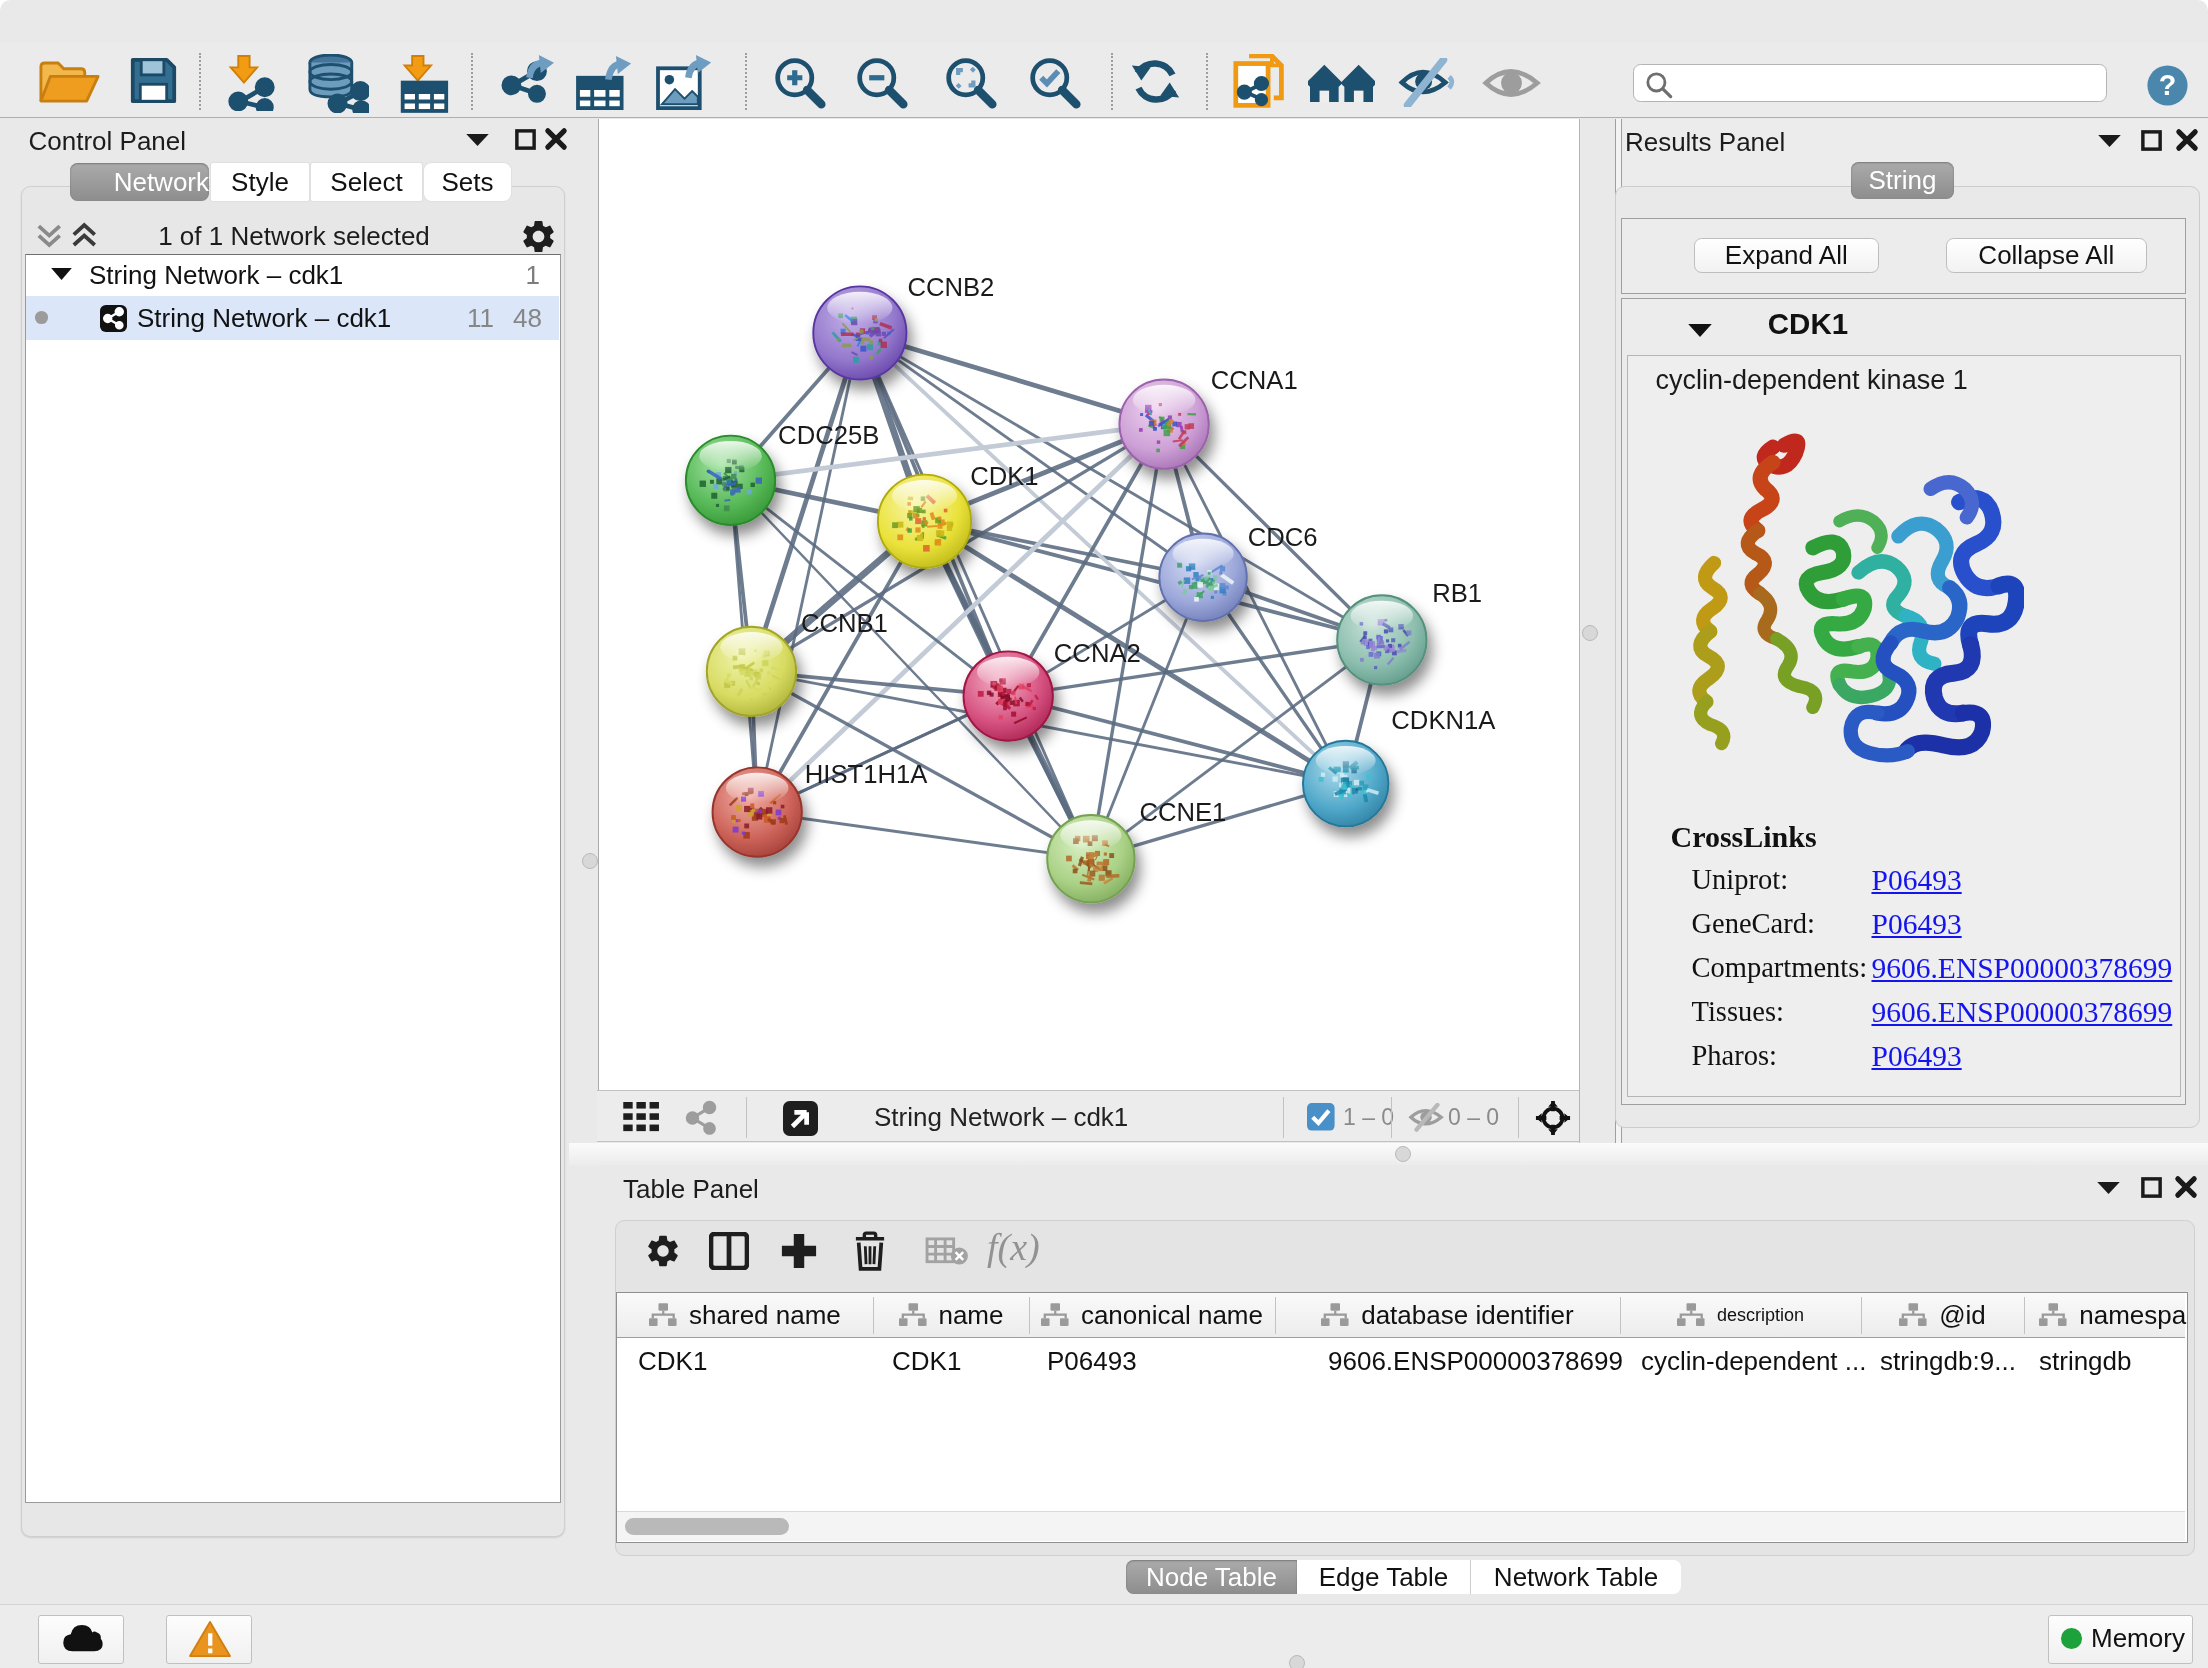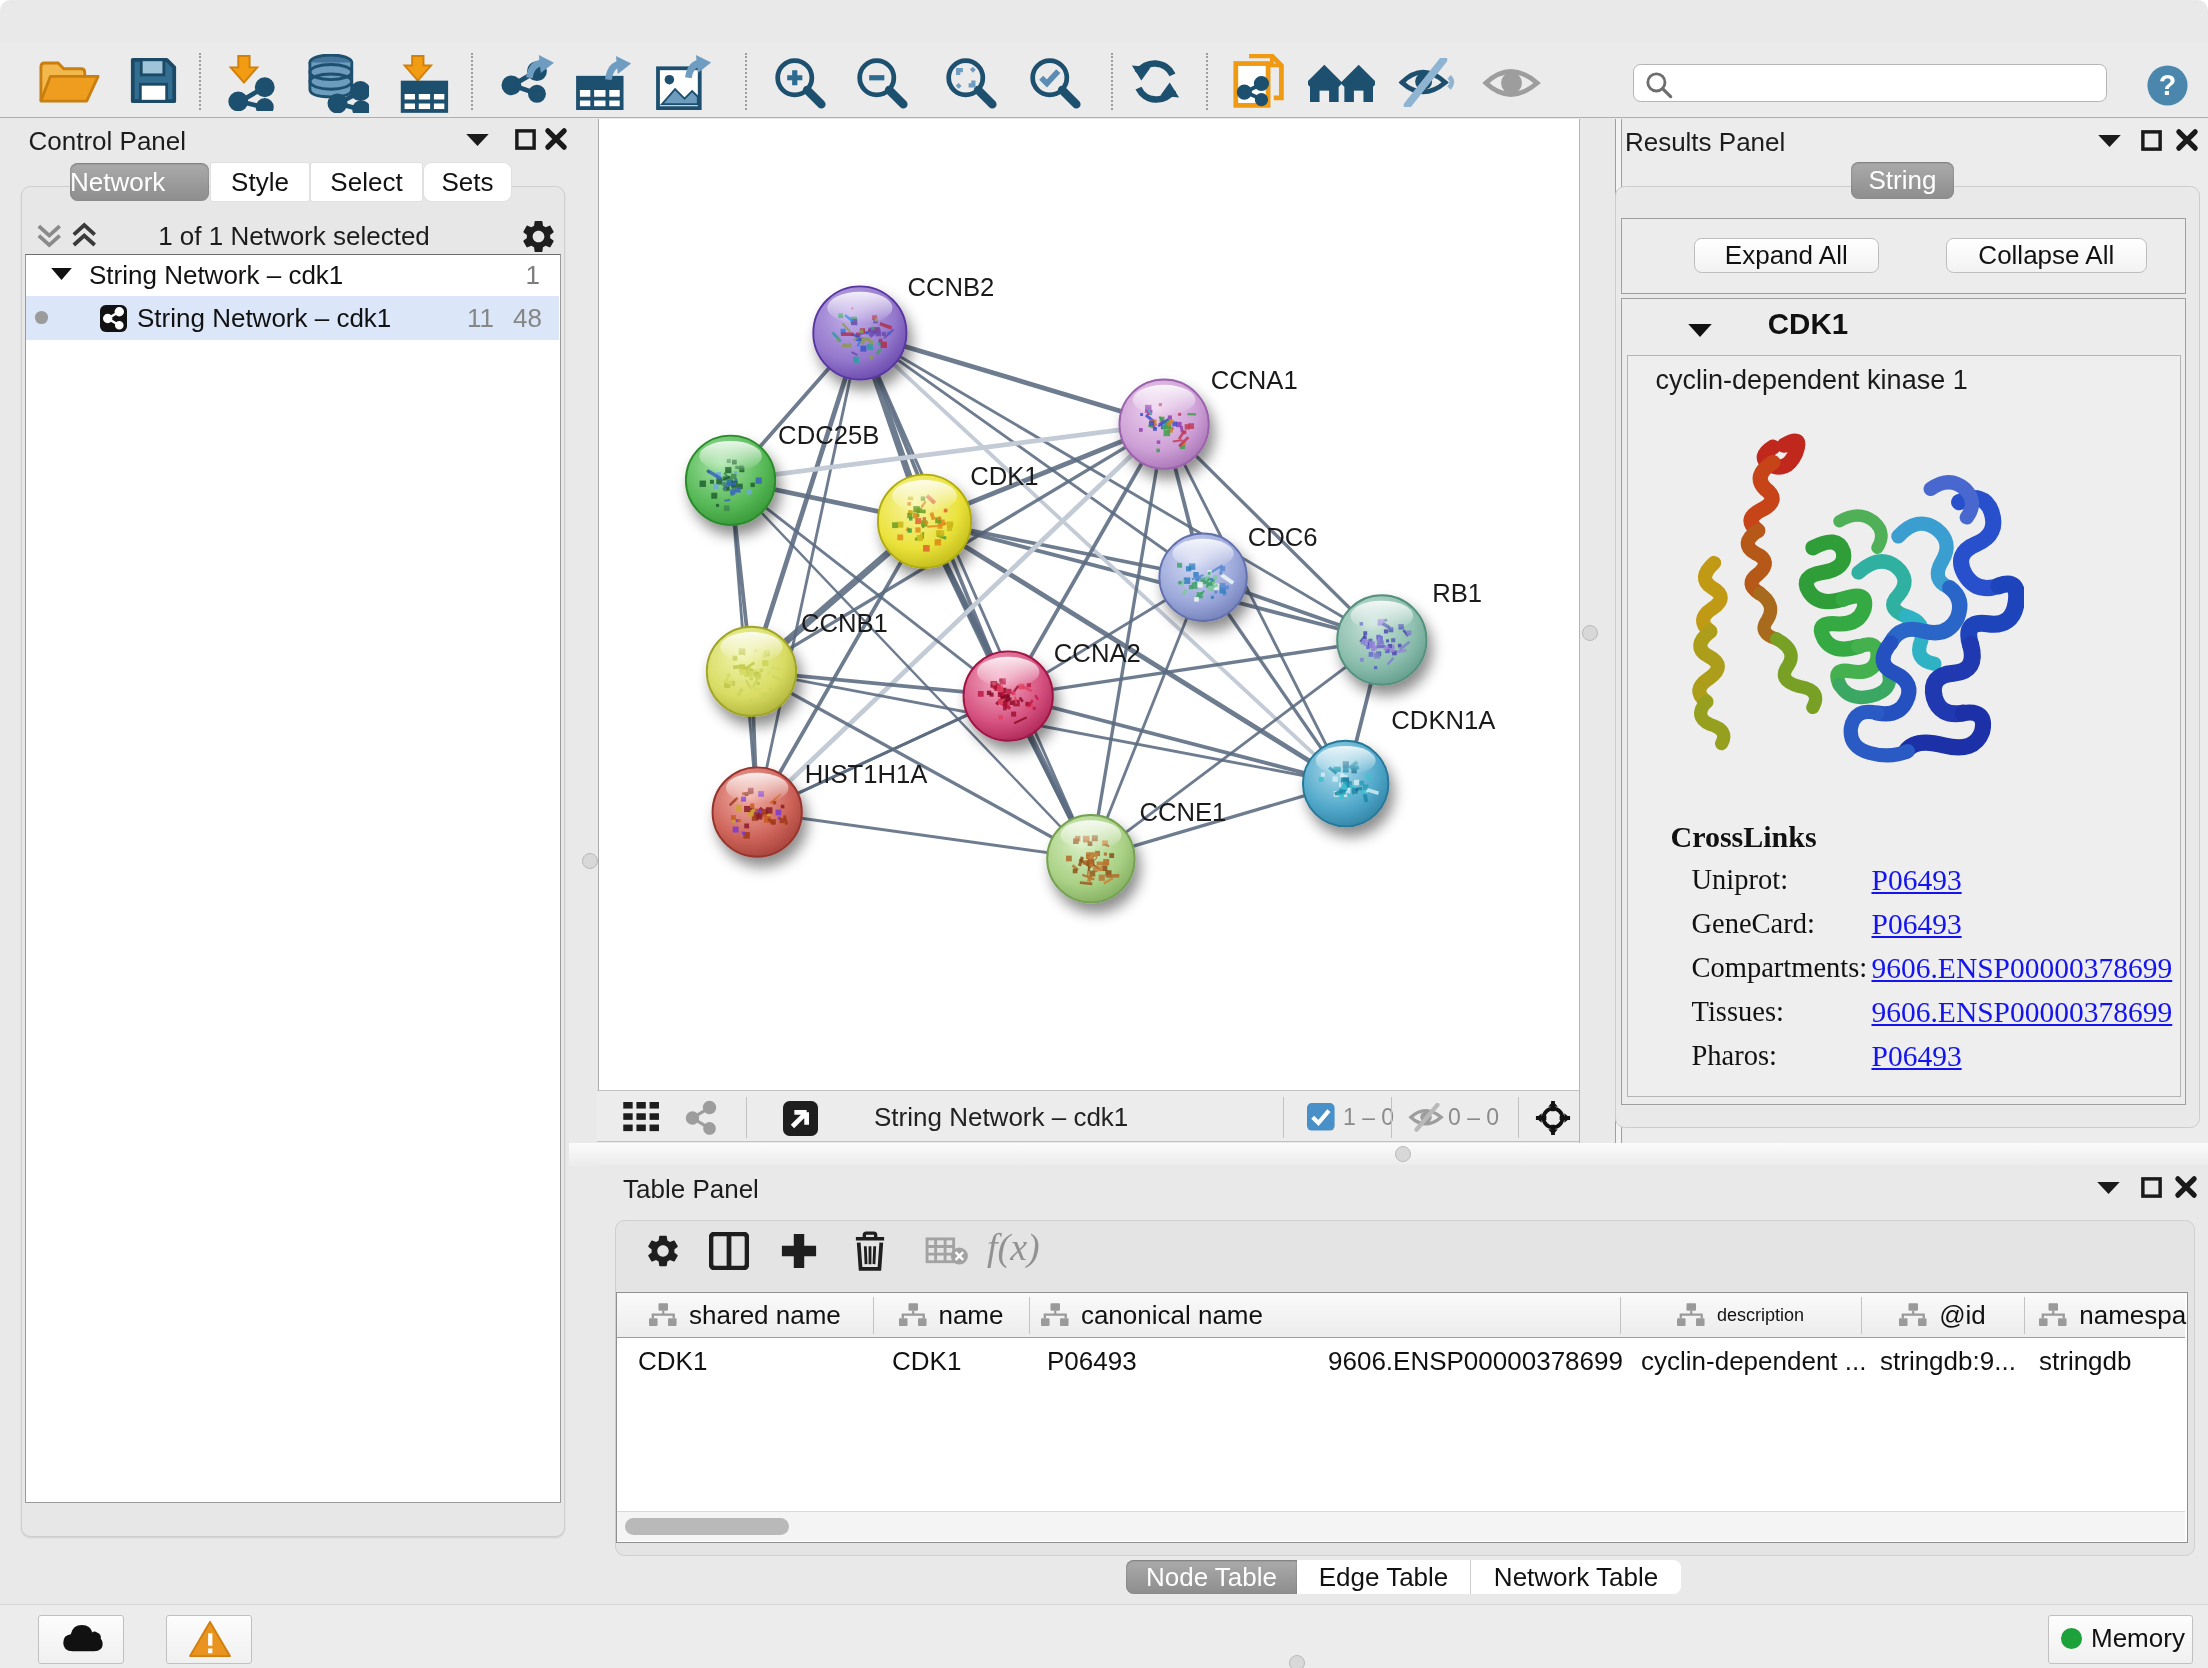--- a/index.html
+++ b/index.html
@@ -186,21 +186,21 @@
   <div class="abs phead" style="left:28.5px;top:6.7px;">Control Panel</div>
   <svg class="abs" style="left:465px;top:13.3px;" width="25" height="15" viewBox="0 0 26 16">
         <path d="M1 2 L25 2 L13 15 Z" fill="#1a1a1a"></path>
       </svg>
   <svg class="abs" style="left:514px;top:8.6px;" width="23" height="23" viewBox="0 0 24 24">
         <rect x="3" y="3" width="18" height="18" fill="none" stroke="#1a1a1a" stroke-width="3.6"></rect>
       </svg>
   <svg class="abs" style="left:544px;top:7.6px;" width="24" height="24" viewBox="0 0 25 25">
         <path d="M4 4 L21 21 M21 4 L4 21" stroke="#1a1a1a" stroke-width="5.4" stroke-linecap="round"></path>
       </svg>
-  <div class="abs tabsel" style="left:70px;top:44px;width:139px;height:38px;border-radius:7.6px;font-size:26px;line-height:38px;text-align:left;">Network</div>
+  <div class="abs tabsel" style="left:70px;top:44px;width:139px;height:38px;border-radius:7.6px;font-size:26px;line-height:38px;text-align:right;">Network</div>
   <div class="abs tabun" style="left:211px;top:44px;width:98px;height:38px;font-size:26px;line-height:38px;text-align:center;border-radius:1.9px;box-shadow:0 0 0 1px #e0e0e0;">Style</div>
   <div class="abs tabun" style="left:311px;top:44px;width:111px;height:38px;font-size:26px;line-height:38px;text-align:center;border-radius:1.9px;box-shadow:0 0 0 1px #e0e0e0;">Select</div>
   <div class="abs tabun" style="left:424px;top:44px;width:87px;height:38px;font-size:26px;line-height:38px;text-align:center;border-radius:7.6px;box-shadow:0 0 0 1px #e0e0e0;">Sets</div>
 </div>
 <div id="cbox">
   <svg class="abs" style="left:13.3px;top:37px;" width="28.5" height="25" viewBox="0 0 30 26">
         <g fill="none" stroke="#8a8a8a" stroke-width="4">
           <path d="M4 2 L15 12 L26 2"></path>
           <path d="M4 12 L15 22 L26 12"></path>
         </g>
@@ -1135,20 +1135,34 @@
               <g fill="#9a9a9a">
                 <rect x="10" y="0" width="10" height="8" rx="1"></rect>
                 <rect x="0" y="16" width="9" height="8" rx="1"></rect>
                 <rect x="20" y="16" width="9" height="8" rx="1"></rect>
               </g>
               <path d="M15 8 L15 12 M4 16 L4 12 L26 12 L26 16" stroke="#9a9a9a" stroke-width="2.4" fill="none"></path>
             </svg>
 <span style="font-size:26px;color:#111;white-space:nowrap;">canonical name</span>
           </div>
         </div>
+        <div class="abs" style="left:658px;top:0;width:345px;height:45px;">
+          <div class="abs" style="left:0;top:3.8px;height:37px;border-left:1px solid #c3c3c3;"></div>
+<div style="position:absolute;left:0;top:0;width:100%;height:100%;display:flex;align-items:center;justify-content:center;gap:11.4px;">
+<svg width="28.5" height="25" viewBox="0 0 30 26">
+              <g fill="#9a9a9a">
+                <rect x="10" y="0" width="10" height="8" rx="1"></rect>
+                <rect x="0" y="16" width="9" height="8" rx="1"></rect>
+                <rect x="20" y="16" width="9" height="8" rx="1"></rect>
+              </g>
+              <path d="M15 8 L15 12 M4 16 L4 12 L26 12 L26 16" stroke="#9a9a9a" stroke-width="2.4" fill="none"></path>
+            </svg>
+<span style="font-size:26px;color:#111;white-space:nowrap;">database identifier</span>
+          </div>
+        </div>
         <div class="abs" style="left:1003px;top:0;width:241px;height:45px;">
           <div class="abs" style="left:0;top:3.8px;height:37px;border-left:1px solid #c3c3c3;"></div>
 <div style="position:absolute;left:0;top:0;width:100%;height:100%;display:flex;align-items:center;justify-content:center;gap:11.4px;">
 <svg width="28.5" height="25" viewBox="0 0 30 26">
               <g fill="#9a9a9a">
                 <rect x="10" y="0" width="10" height="8" rx="1"></rect>
                 <rect x="0" y="16" width="9" height="8" rx="1"></rect>
                 <rect x="20" y="16" width="9" height="8" rx="1"></rect>
               </g>
               <path d="M15 8 L15 12 M4 16 L4 12 L26 12 L26 16" stroke="#9a9a9a" stroke-width="2.4" fill="none"></path>

